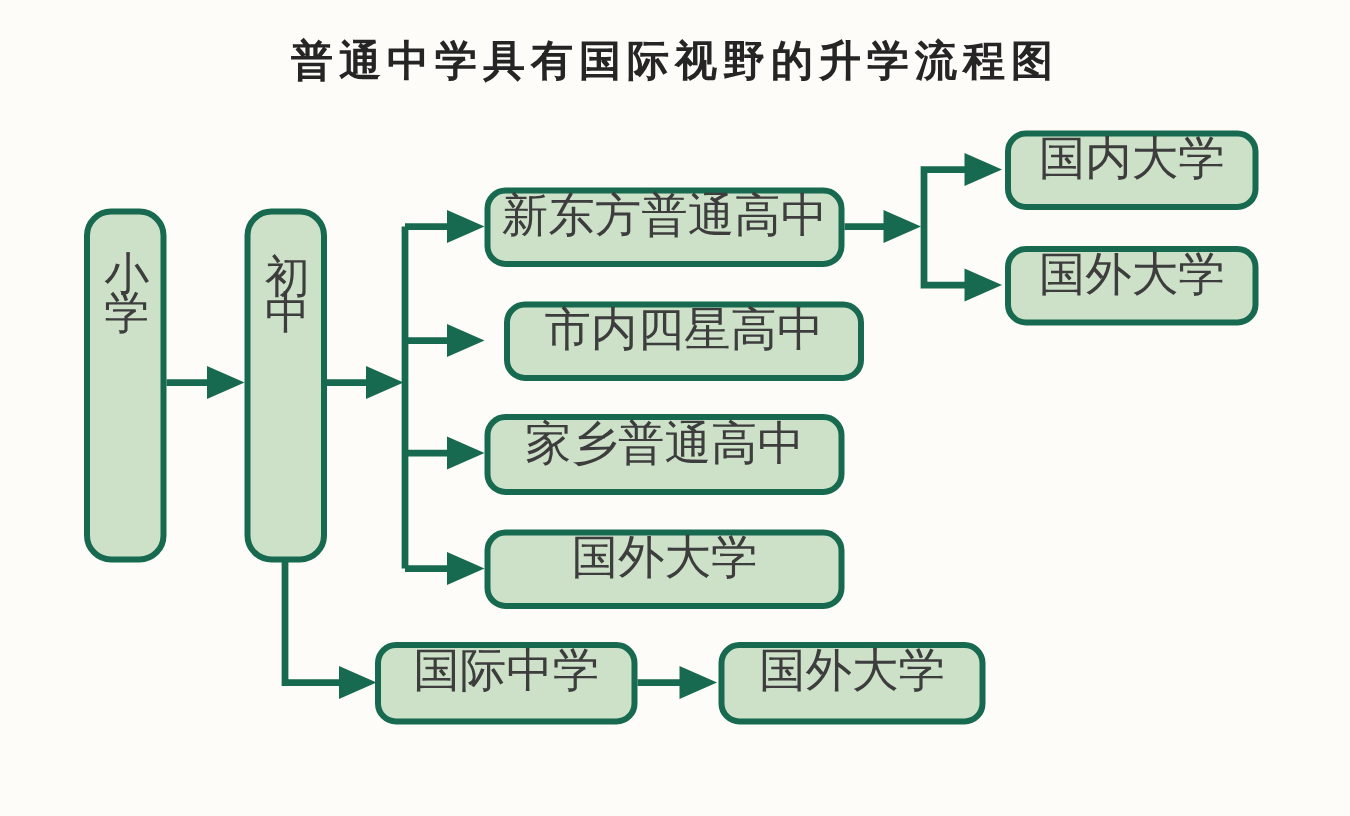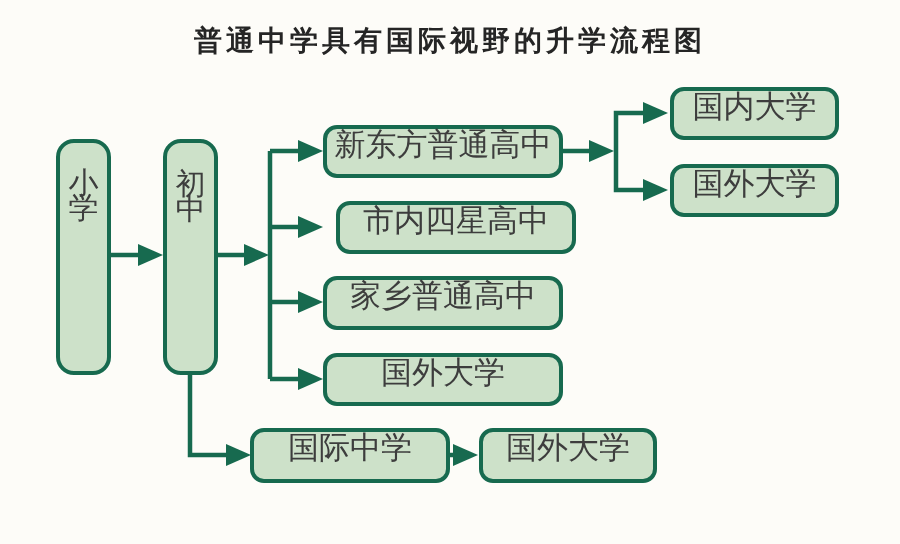--- a/index.html
+++ b/index.html
@@ -133,21 +133,21 @@
   </div>
 
   <div class="node wide" style="left:670px; top:87px; width:169px; height:53px;">
     <span>国内大学</span>
   </div>
 
   <div class="node wide" style="left:670px; top:164px; width:169px; height:53px;">
     <span>国外大学</span>
   </div>
 
-  <div class="node wide" style="left:250px; top:428px; width:200px; height:55px;">
+  <div class="node wide" style="left:250px; top:428px; width:175px; height:55px;">
     <span>国际中学</span>
   </div>
 
   <div class="node wide" style="left:479px; top:428px; width:178px; height:55px;">
     <span>国外大学</span>
   </div>
 
 </div>
 
 </body></html>

